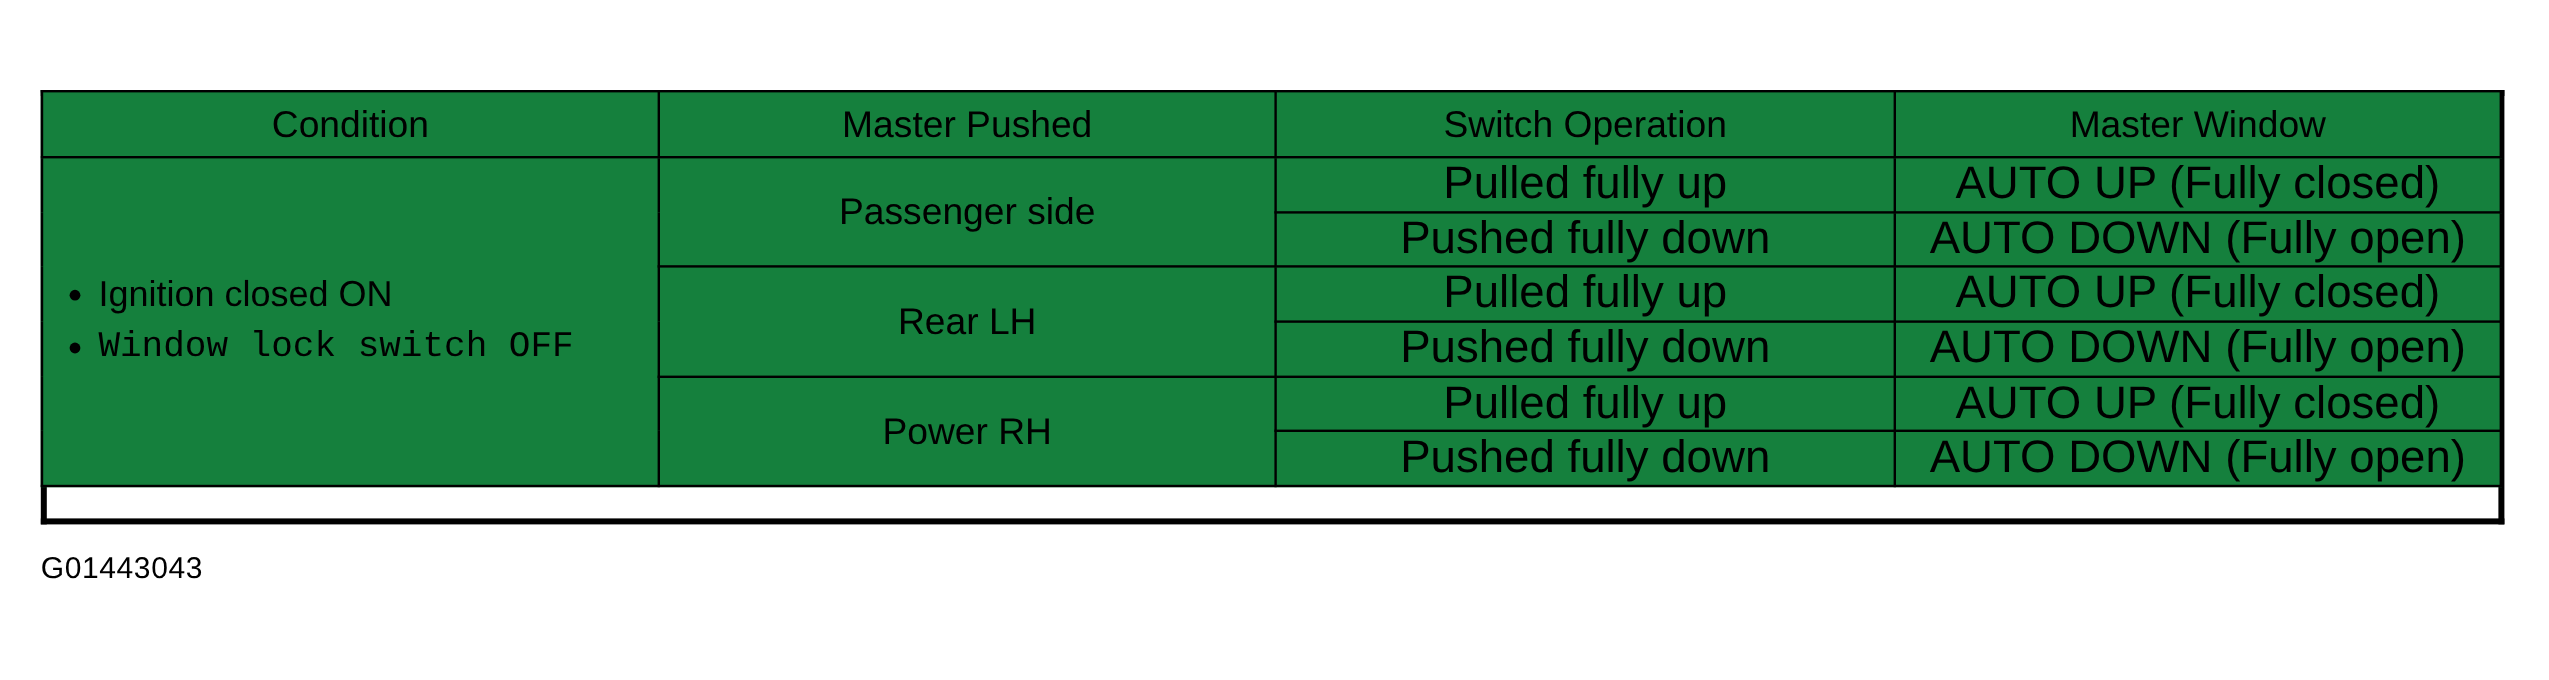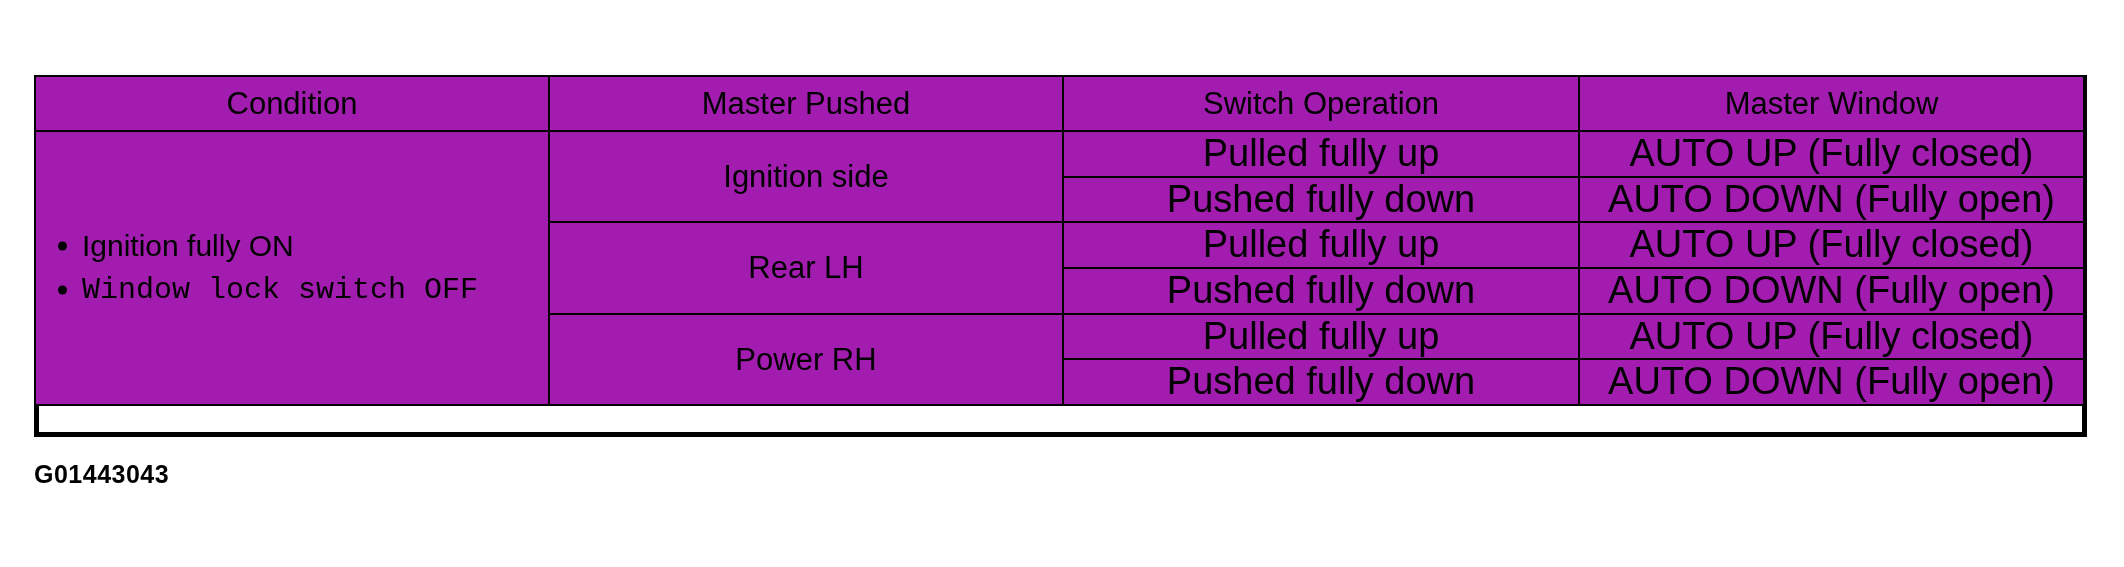--- a/index.html
+++ b/index.html
@@ -22,21 +22,21 @@
   }
 
   
   .spec-table {
     position: absolute;
     left: 34px;
     top: 75px;
     width: 2049px;
     border-collapse: collapse;
     table-layout: fixed;
-    background: #a21caf;
+    background: #15803d;
   }
 
   .spec-table col.c-condition  { width: 514px; }
   .spec-table col.c-master     { width: 514px; }
   .spec-table col.c-operation  { width: 516px; }
   .spec-table col.c-window     { width: 505px; }
 
   .spec-table td,
   .spec-table th {
     border: 2px solid #000000;
@@ -110,21 +110,20 @@
   }
 
   .caption {
     position: absolute;
     left: 34px;
     top: 460px;
     font-size: 25px;
     letter-spacing: 0.5px;
     color: #000000;
     white-space: nowrap;
-    font-weight: bold;
   }
 </style>
 </head>
 <body>
 
 <div class="page">
 
   <div class="frame-top"></div>
   <div class="frame-bottom"></div>
   <div class="frame-left"></div>
@@ -144,28 +143,28 @@
         <th>Switch Operation</th>
         <th>Master Window</th>
       </tr>
     </thead>
     <tbody>
 
       <tr class="body-row">
         <td class="cell-condition" rowspan="6">
           <ul class="cond-list">
             <li>
-              <span class="bullet"></span><span>Ignition fully ON</span>
+              <span class="bullet"></span><span>Ignition closed ON</span>
             </li>
             <li>
               <span class="bullet"></span><span>Window lock switch OFF</span>
             </li>
           </ul>
         </td>
-        <td class="cell-master" rowspan="2">Ignition side</td>
+        <td class="cell-master" rowspan="2">Passenger side</td>
         <td>Pulled fully up</td>
         <td>AUTO UP (Fully closed)</td>
       </tr>
       <tr class="body-row">
         <td>Pushed fully down</td>
         <td>AUTO DOWN (Fully open)</td>
       </tr>
 
       <tr class="body-row">
         <td class="cell-master" rowspan="2">Rear LH</td>

